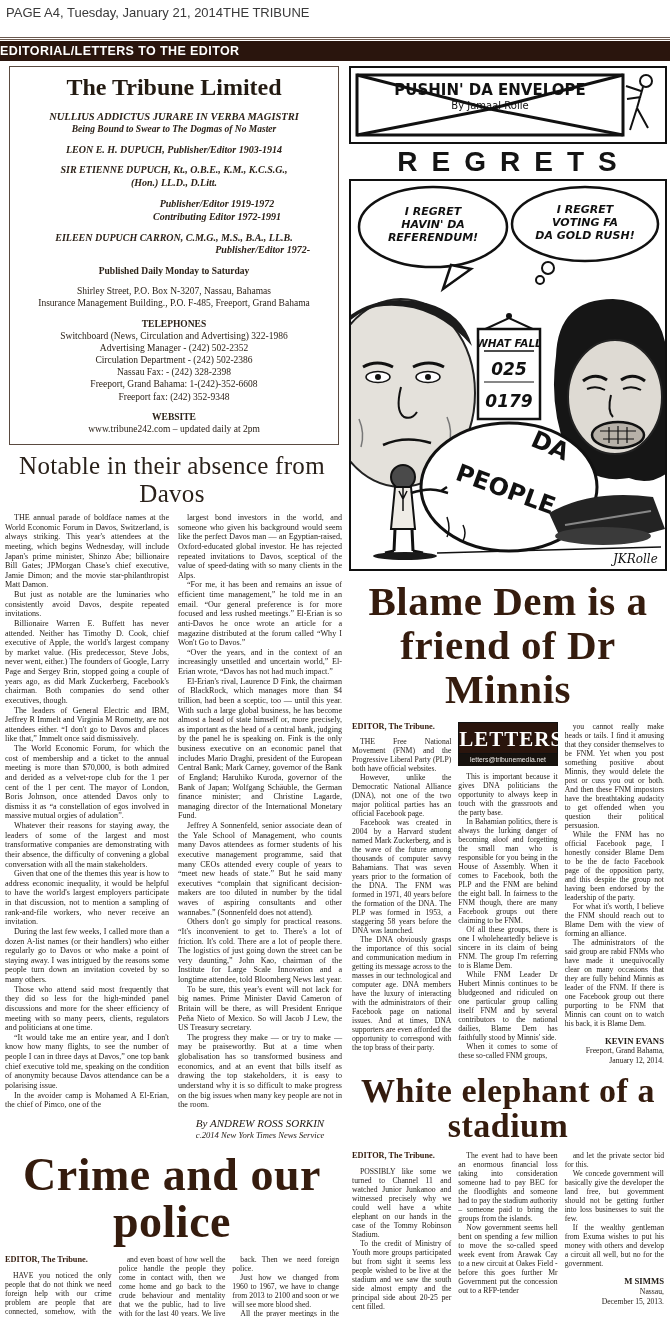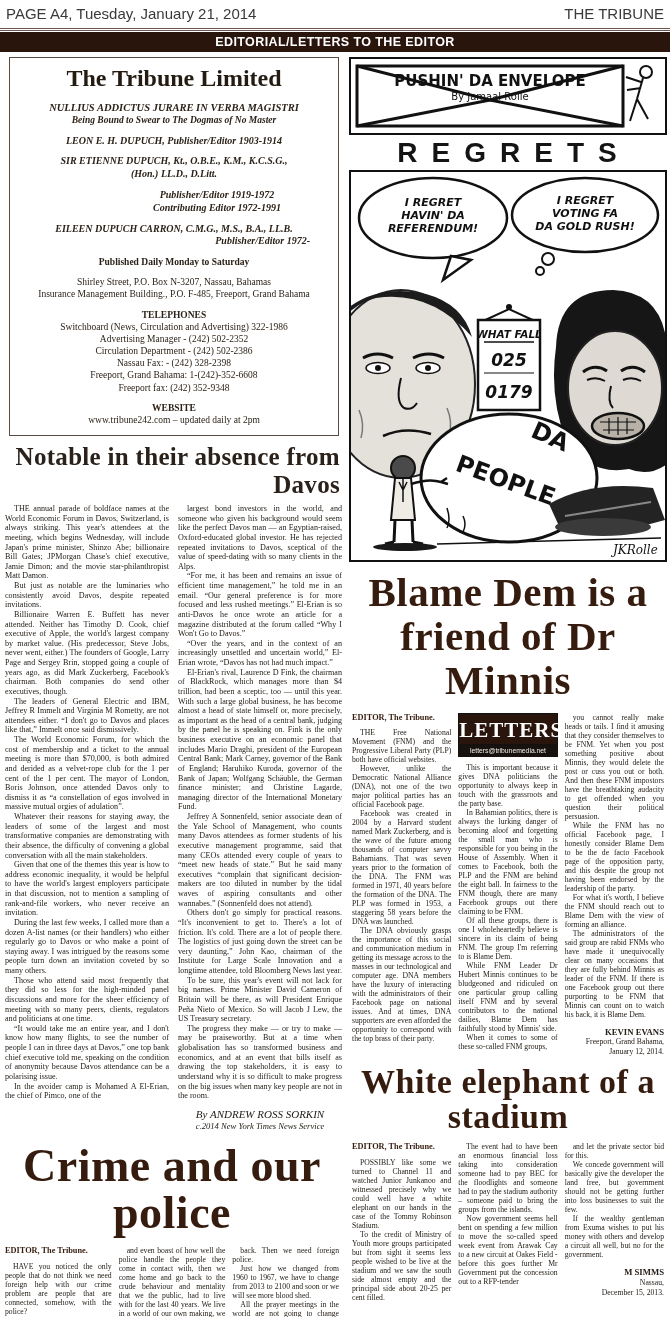--- a/index.html
+++ b/index.html
@@ -6,45 +6,45 @@
     --banner-bg:#2a150d;
     --headline:#351c0e;
     --ink:#26201a;
     --footer-gray:#a8a8a8;
   }
   *{box-sizing:border-box}
   body{margin:0;background:#e9e9e9;font-family:"Liberation Serif",serif;color:var(--ink)}
   .page{width:670px;min-height:1317px;margin:0 auto;background:#fff;position:relative;overflow:hidden}
 
   
-  .topbar{display:flex;justify-content:space-between;align-items:flex-end;
-    font-family:"Liberation Sans",sans-serif;font-size:15px;color:#3a3a3a;
-    padding:5px 6px 6px;border-bottom:3px double #6a584e}
+  .topbar{display:flex;align-items:flex-end;
+    font-family:"Liberation Sans",sans-serif;font-size:13px;color:#3a3a3a;
+    padding:5px 6px 17px;border-bottom:3px double #6a584e}
   .banner{background:var(--banner-bg);color:#fff;font-family:"Liberation Sans",sans-serif;
-    font-weight:bold;font-size:12.5px;text-align:center;letter-spacing:.4px;padding:3px 0;margin-top:1px}
+    font-weight:bold;font-size:12.5px;text-align:left;letter-spacing:.4px;padding:3px 0;margin-top:1px}
 
   .cols{display:flex;gap:7px;padding:3px 3px 0 2px}
   .leftcol{width:340px;flex:none}
   .rightcol{width:318px;flex:none}
 
   
   .masthead{border:1px solid #5a4a40;margin:2px 3px 2px 7px;padding:7px 4px 9px;text-align:center;color:#2c2218}
   .masthead p{margin:0;line-height:1.28}
   .m-title{font-size:24px;font-weight:bold;margin:0 0 9px;color:#241b12}
   .m-latin{font-style:italic;font-weight:bold;font-size:10.5px}
   .m-eng{font-style:italic;font-weight:bold;font-size:9.5px}
   .m-pub{font-style:italic;font-weight:bold;font-size:10px}
   .m-shift{padding-left:86px}
   .m-right{text-align:right;padding-right:24px}
   .m-plain{font-size:9.5px}
   .m-bold{font-weight:bold;font-size:9.5px}
   .gap8{margin-top:8px !important}
 
   
-  .davos h1{font-size:25px;font-weight:bold;color:#2a211a;text-align:right;margin:7px 2px 5px;letter-spacing:.3px}
+  .davos h1{font-size:25px;font-weight:normal;color:#2a211a;text-align:center;margin:7px 2px 5px;letter-spacing:.3px}
   .two-col{display:flex;gap:9px;padding:0 3px}
   .acol{width:164px;flex:none;text-align:justify;font-size:8.1px;line-height:1.19}
   .acol p{margin:0;text-indent:9px}
   .byline1{font-weight:normal;font-style:italic;text-align:center;text-indent:0 !important;margin-top:7px !important;font-size:11px}
   .byline2{font-style:italic;text-align:center;text-indent:0 !important;font-size:8.6px}
 
   
   .crime h1{font-size:46px;line-height:1.02;margin:12px 0 9px}
   .blame h1{font-size:41px;line-height:1.07;margin:9px 0 10px}
   .stadium h1{font-size:34px;line-height:1.04;margin:7px 0 8px}

